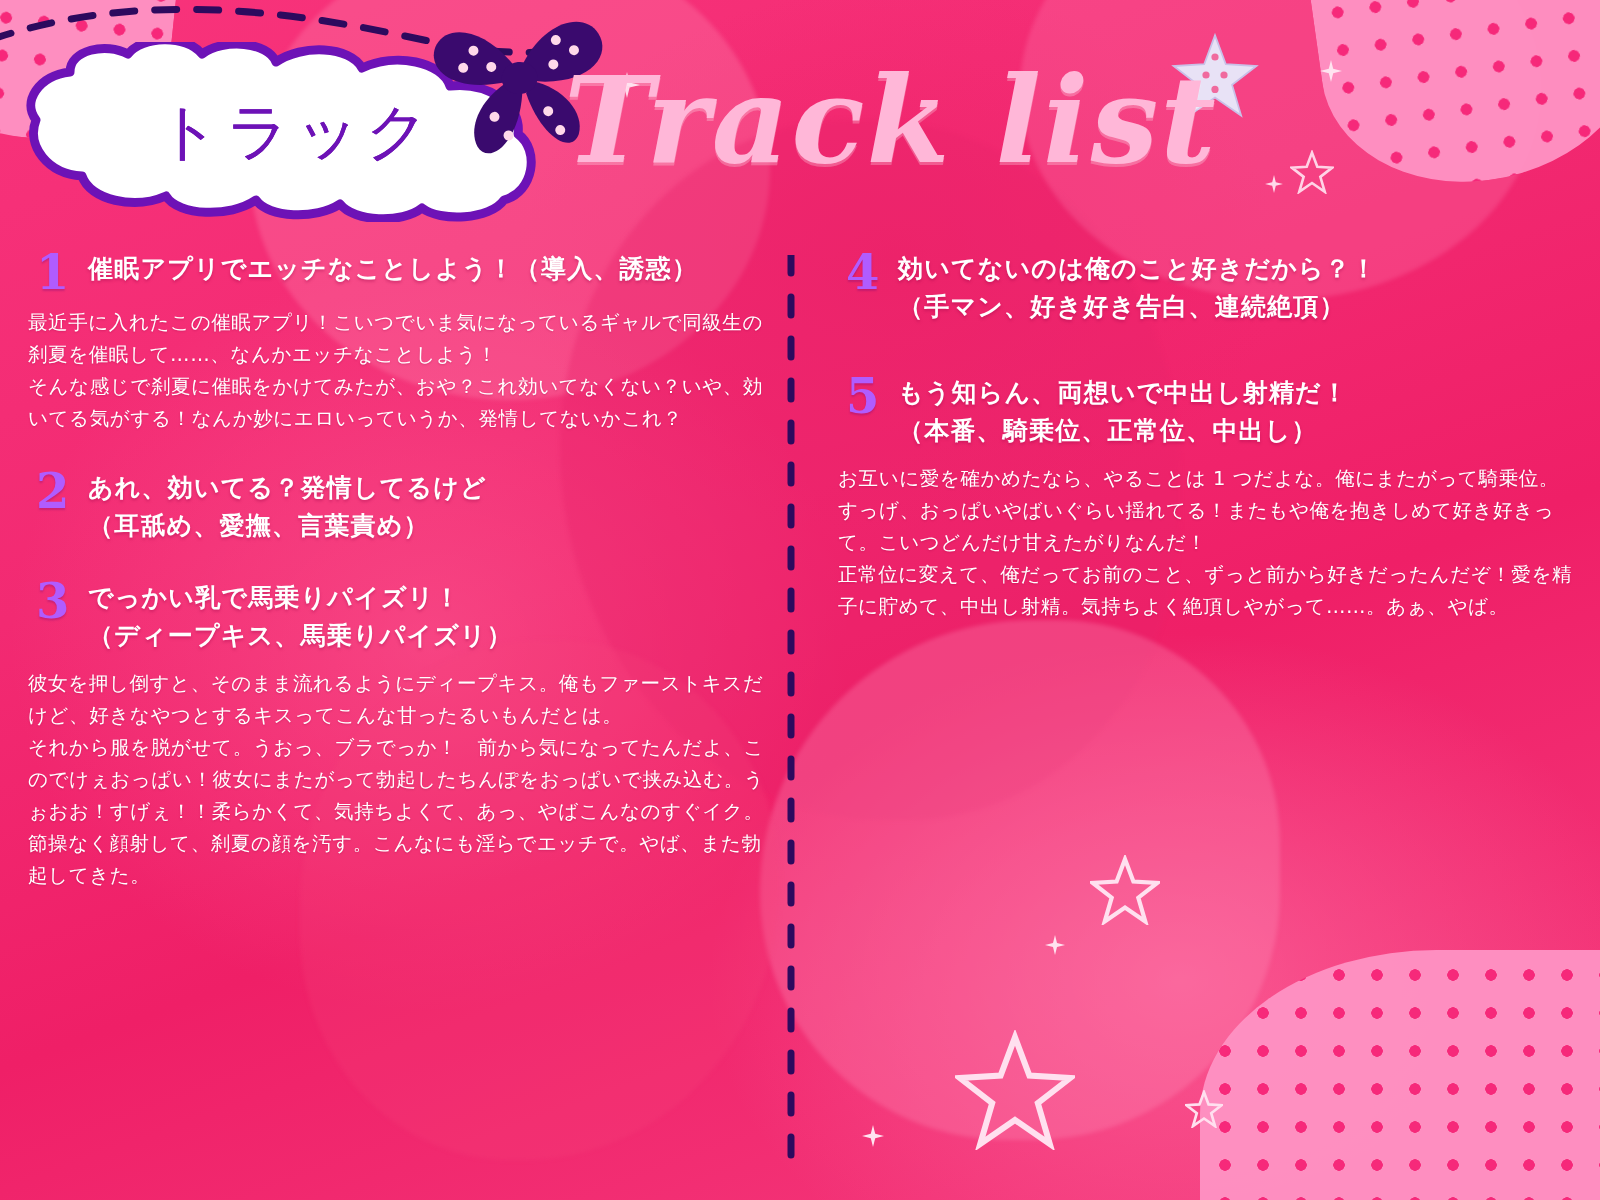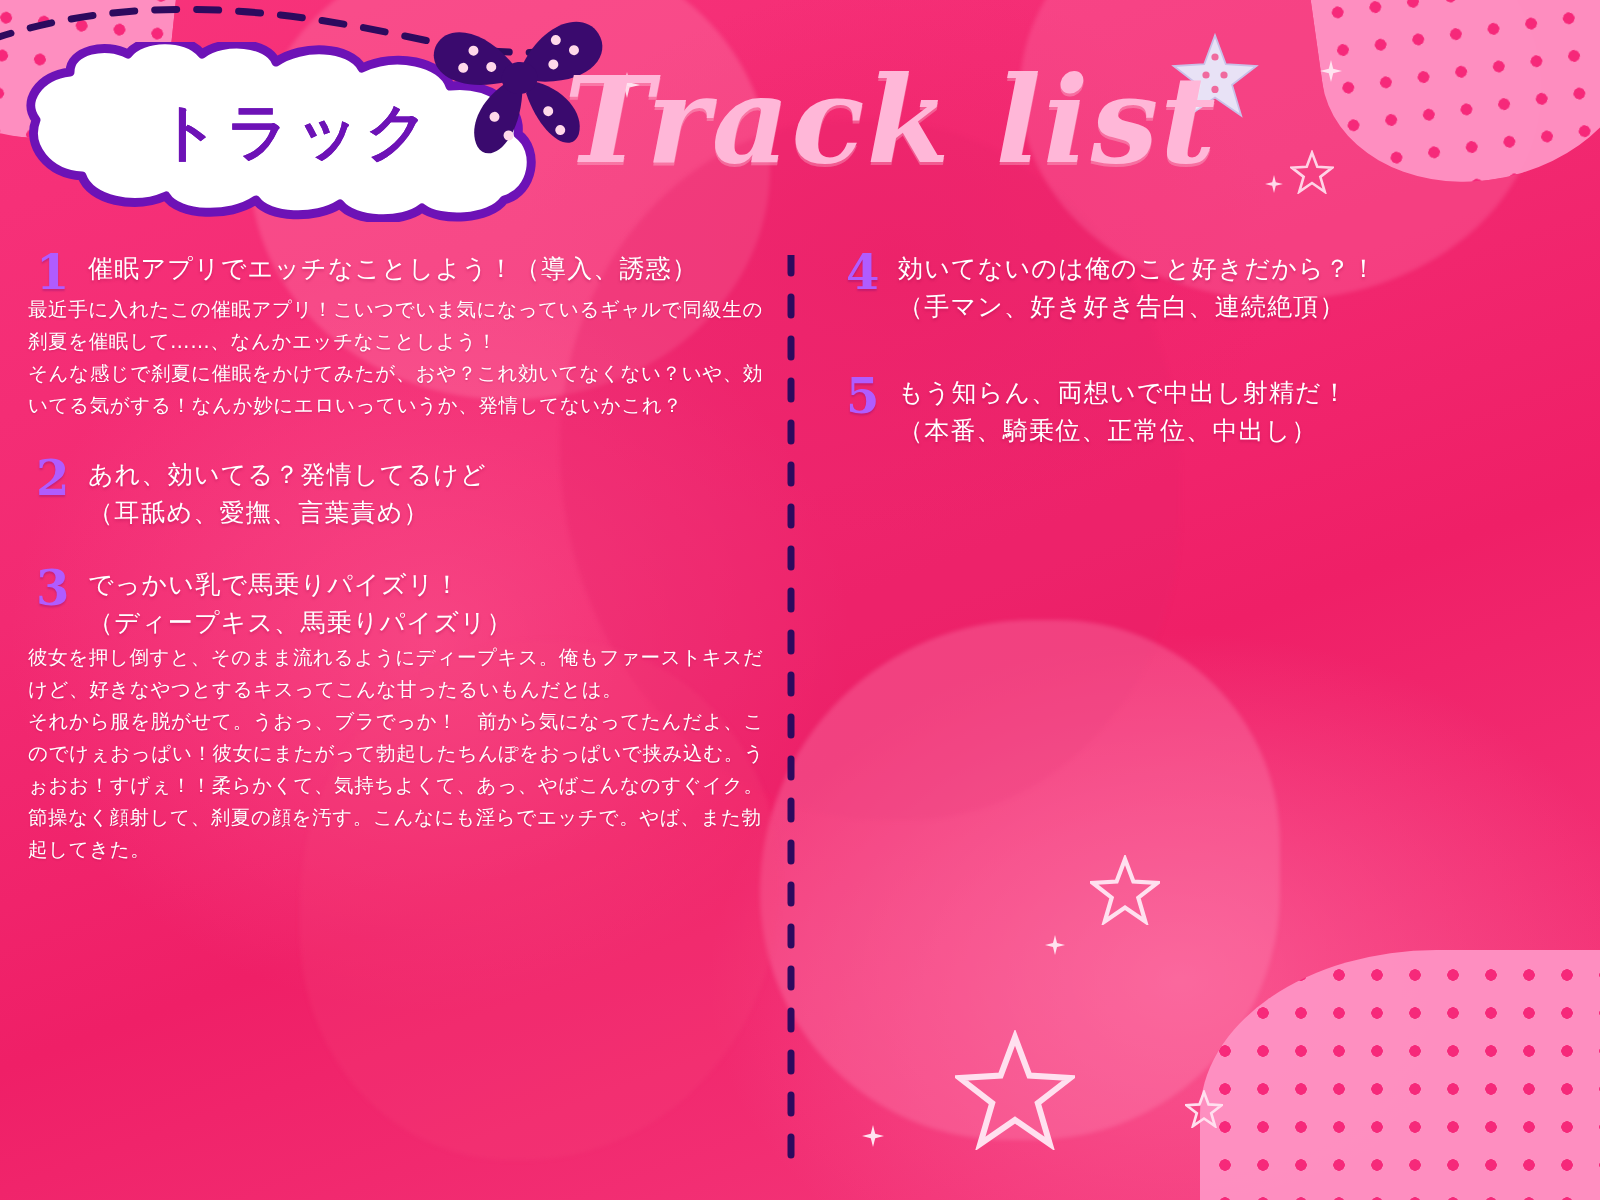--- a/index.html
+++ b/index.html
@@ -76,21 +76,21 @@
   }
   .cloud-badge svg { display: block; }
   .cloud-label {
     position: absolute;
     left: 0; top: 0;
     width: 560px; height: 180px;
     display: flex;
     align-items: center;
     justify-content: center;
     font-size: 62px;
-    font-weight: 700;
+    font-weight: 400;
     letter-spacing: 6px;
     color: #6d12b6;
     -webkit-text-stroke: 0px;
     text-shadow: 0 0 0 #6d12b6;
     padding-left: 12px;
     box-sizing: border-box;
     font-family: "DejaVu Sans", sans-serif;
   }
 
   .script-title {
@@ -163,28 +163,28 @@
     line-height: 44px;
     text-align: left;
     padding-left: 8px;
     box-sizing: border-box;
     text-shadow: 0 2px 2px rgba(90,0,120,0.25);
   }
   .track-title {
     flex: 1;
     color: #ffffff;
     font-size: 25px;
-    font-weight: 400;
+    font-weight: 700;
     line-height: 38px;
     letter-spacing: 1.2px;
     text-shadow: 0 2px 3px rgba(150,0,70,0.35);
     font-family: "DejaVu Sans", sans-serif;
   }
   .track-body {
-    margin-top: 0;
+    margin-top: 13px;
     color: #ffffff;
     font-size: 19.5px;
     line-height: 32px;
     letter-spacing: 0.6px;
     font-family: "DejaVu Sans", sans-serif;
     text-shadow: 0 1px 2px rgba(150,0,70,0.30);
   }
 </style>
 </head>
 <body>
@@ -319,19 +319,20 @@
           <div class="track-num">4</div>
           <div class="track-title">効いてないのは俺のこと好きだから？！<br>（手マン、好き好き告白、連続絶頂）</div>
         </div>
       </div>
 
       <div class="track" style="margin-top:48px;">
         <div class="track-head">
           <div class="track-num">5</div>
           <div class="track-title">もう知らん、両想いで中出し射精だ！<br>（本番、騎乗位、正常位、中出し）</div>
         </div>
+        <div class="track-body">お互いに愛を確かめたなら、やることは 1 つだよな。俺にまたがって騎乗位。すっげ、おっぱいやばいぐらい揺れてる！またもや俺を抱きしめて好き好きって。こいつどんだけ甘えたがりなんだ！<br>正常位に変えて、俺だってお前のこと、ずっと前から好きだったんだぞ！愛を精子に貯めて、中出し射精。気持ちよく絶頂しやがって……。あぁ、やば。</div>
       </div>
 
     </div>
 
   </div>
 
 </div>
 
 </body></html>

